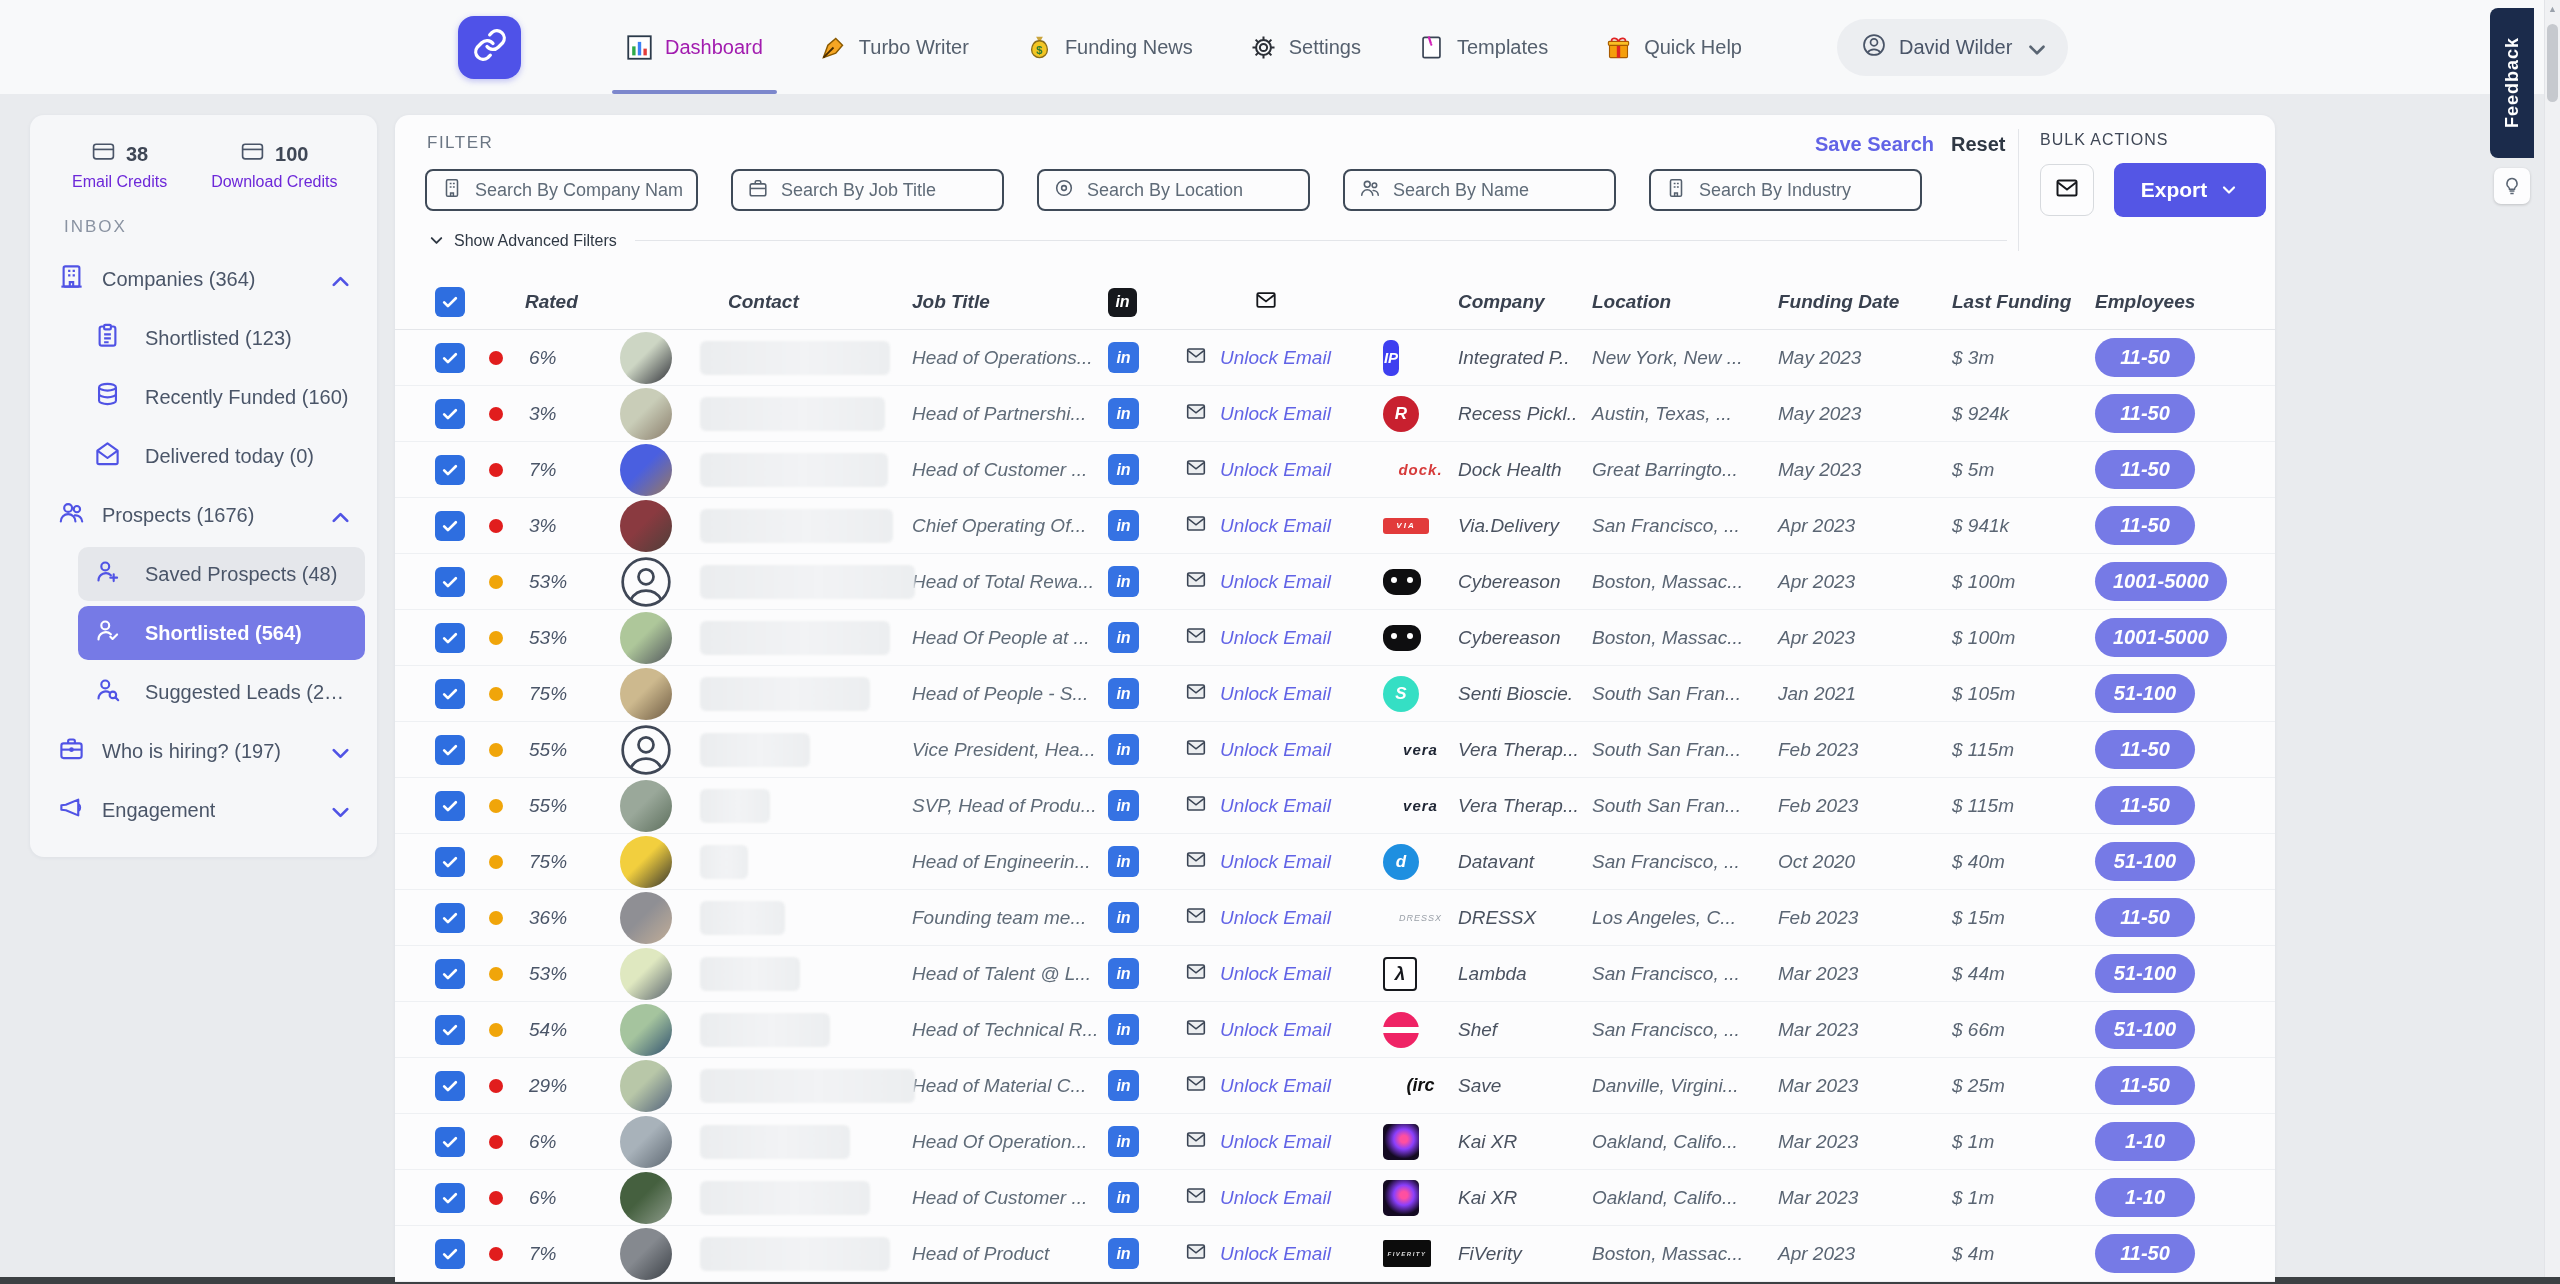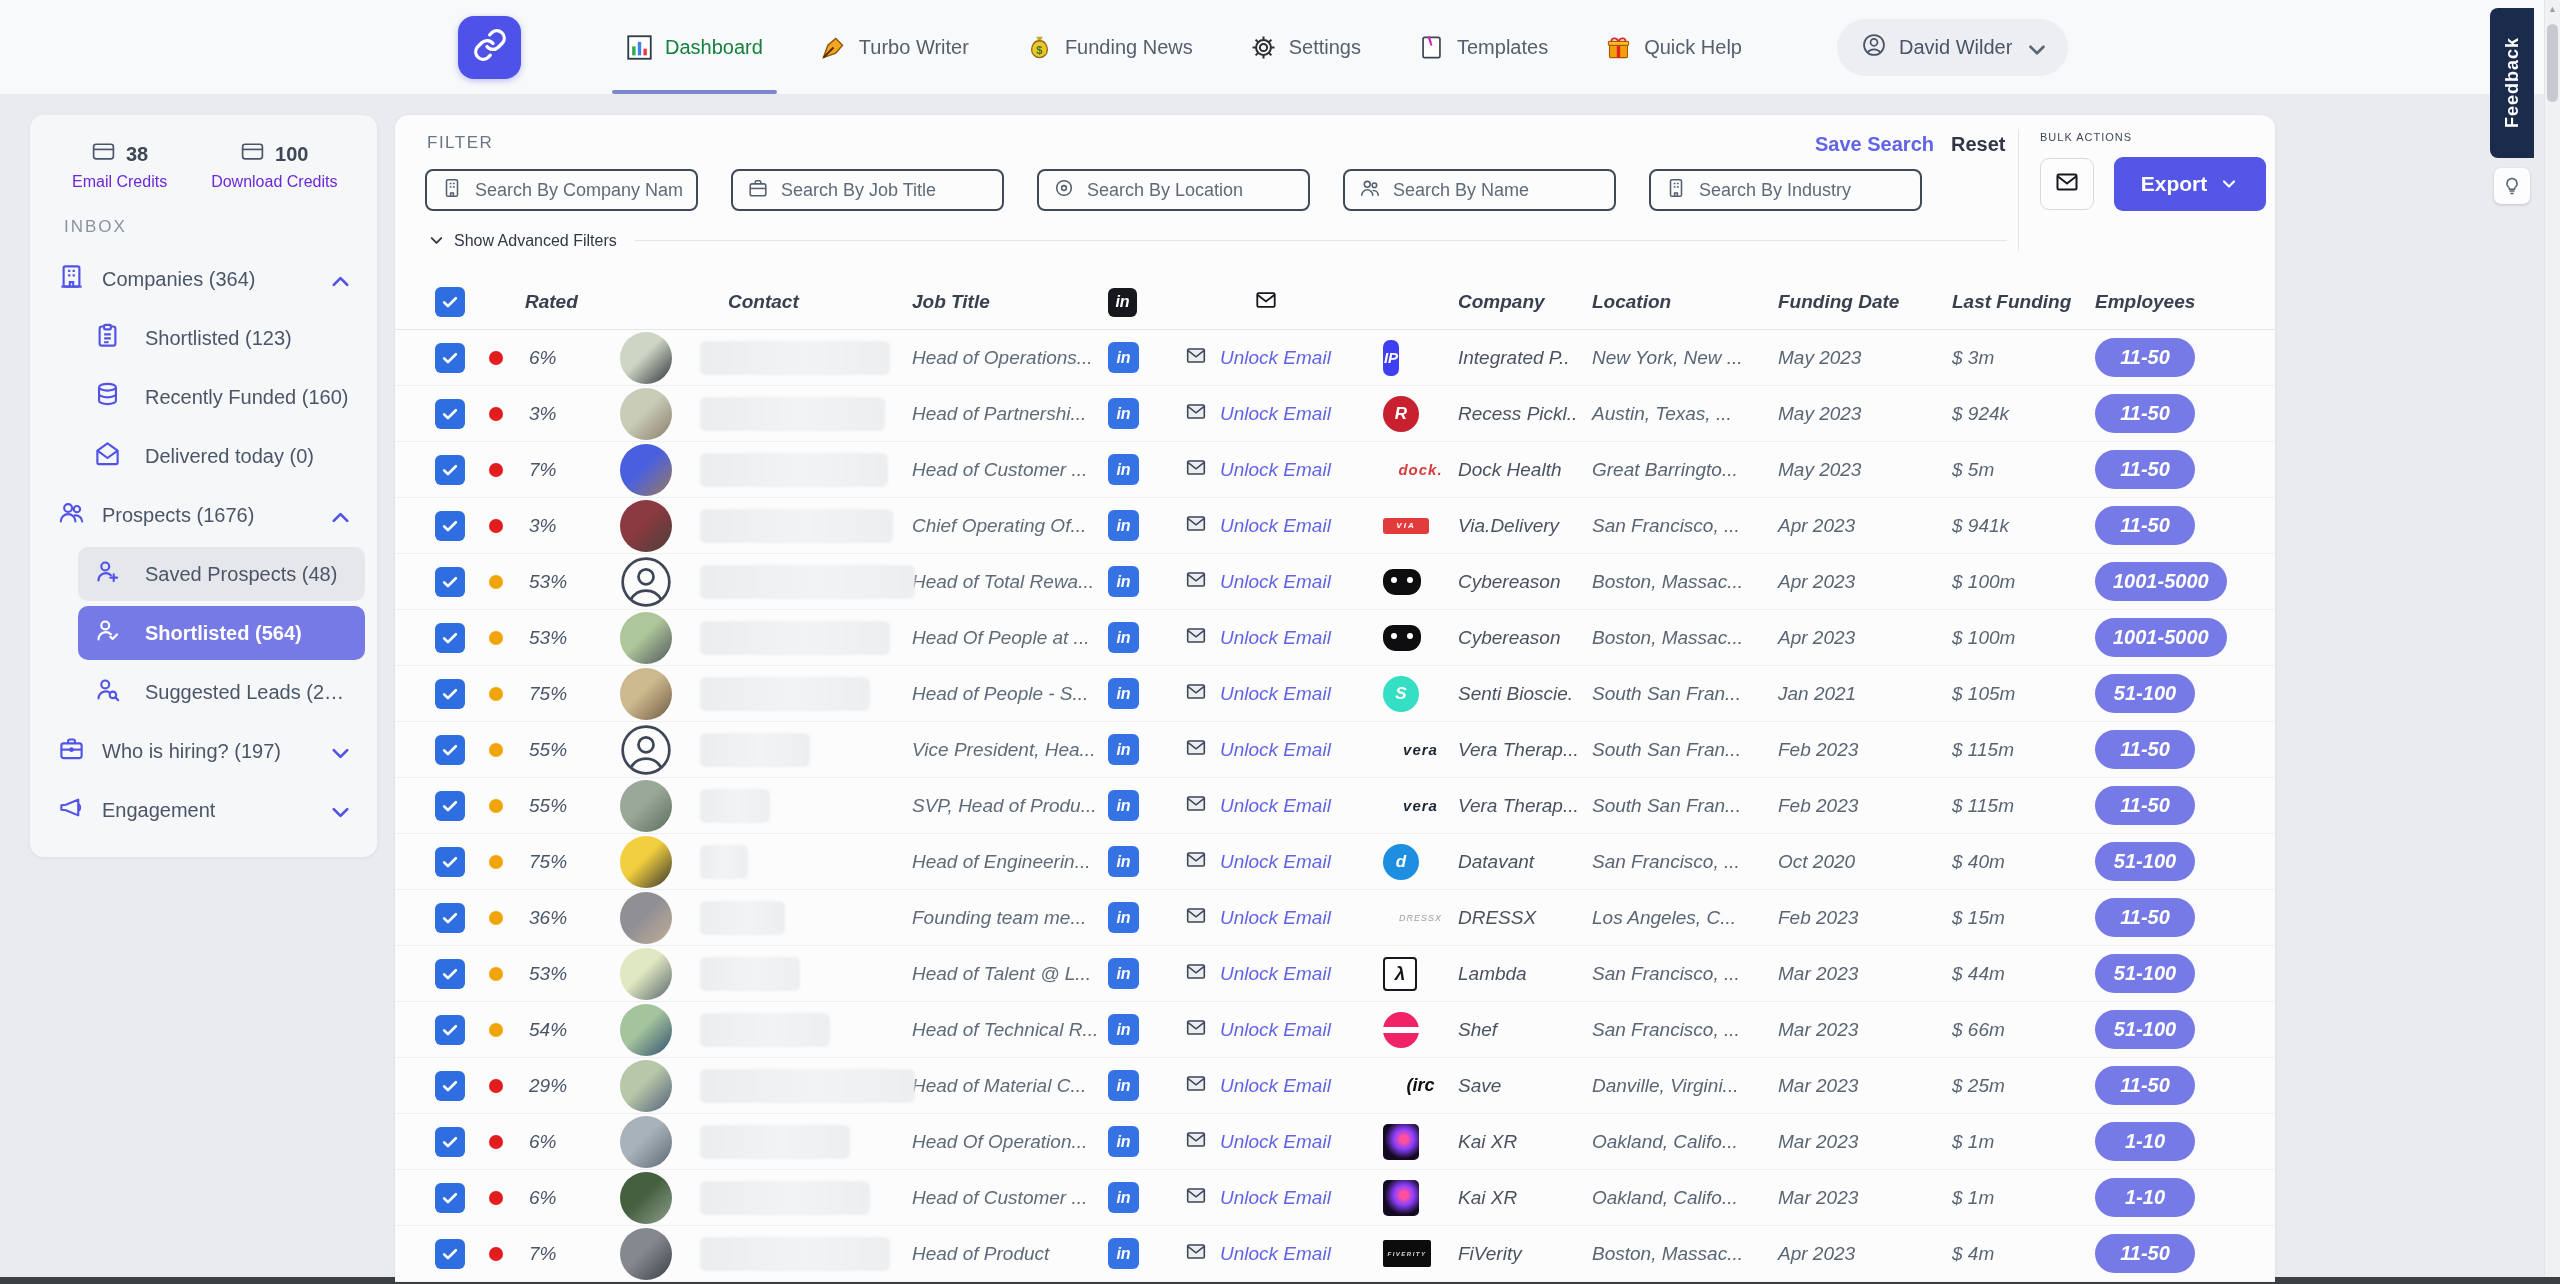--- a/index.html
+++ b/index.html
@@ -12,21 +12,21 @@
     background:#f8f9fa; border-bottom:1px solid #e9ebee;
     display:flex; align-items:center; padding-left:458px; }
   .applogo { width:63px; height:63px; border-radius:16px; background:#4f52e8;
     display:flex; align-items:center; justify-content:center; margin-right:105px; flex:none;
     box-shadow:0 2px 6px rgba(79,82,232,.35); }
   .applogo svg { width:36px; height:36px; }
   .nav-items { display:flex; align-items:center; gap:57px; height:100%; }
   .nav-item { position:relative; height:100%; display:flex; align-items:center; gap:12px;
     font-size:20px; color:#55606e; cursor:pointer; white-space:nowrap; }
   .nav-item .nicon { width:27px; height:27px; flex:none; }
-  .nav-item.active { color:#15803d; }
+  .nav-item.active { color:#a21caf; }
   .nav-item.active::after { content:""; position:absolute; left:-14px; right:-14px; bottom:0;
     height:4px; background:#7c87cc; border-radius:2px; }
   .user-pill { margin-left:95px; display:flex; align-items:center; gap:12px;
     background:#eceef1; border-radius:999px; padding:13px 24px; font-size:20px; color:#4a5568; cursor:pointer; }
   .user-pill svg { width:26px; height:26px; }
   .chev { width:20px; height:20px; color:#5a6573; }
   .chev-purple { width:22px; height:22px; color:#5053e5; }
 
   
   .feedback { position:absolute; right:26px; top:8px; width:44px; height:150px;
@@ -73,21 +73,21 @@
   .search-box input { border:none; outline:none; background:transparent; width:100%;
     font-size:18px; color:#3f4756; font-family:"Liberation Sans", sans-serif; }
   .search-box input::placeholder { color:#5f6b78; opacity:1; }
   .advanced-row { position:absolute; left:32px; top:116px; width:1580px; display:flex; align-items:center; gap:8px; }
   .advanced-row .chev { width:19px; height:19px; color:#2f3844; }
   .advanced-label { font-size:16px; color:#2f3844; cursor:pointer; white-space:nowrap; }
   .advanced-line { flex:1; height:1px; background:#e3e5e9; margin-left:10px; }
   .vdivider { position:absolute; left:1623px; top:14px; height:122px; width:1px; background:#e3e5e9; }
 
   .bulk { position:absolute; left:1645px; top:16px; }
-  .bulk-title { font-size:11px; letter-spacing:1px; color:#3f4756; }
+  .bulk-title { font-size:16px; letter-spacing:1px; color:#3f4756; }
   .bulk-row { display:flex; align-items:center; gap:20px; margin-top:14px; }
   .mail-btn { width:54px; height:52px; background:#fdfdfe; border:1px solid #d7dade; border-radius:9px;
     display:flex; align-items:center; justify-content:center; cursor:pointer; }
   .mail-btn svg { width:30px; height:24px; }
   .export-btn { width:152px; height:54px; background:#5456e5; border:none; border-radius:9px;
     display:flex; align-items:center; justify-content:center; gap:12px; color:#fff; font-size:21px; font-weight:bold;
     cursor:pointer; font-family:"Liberation Sans", sans-serif; }
   .export-btn .chev { color:#fff; }
 
   

